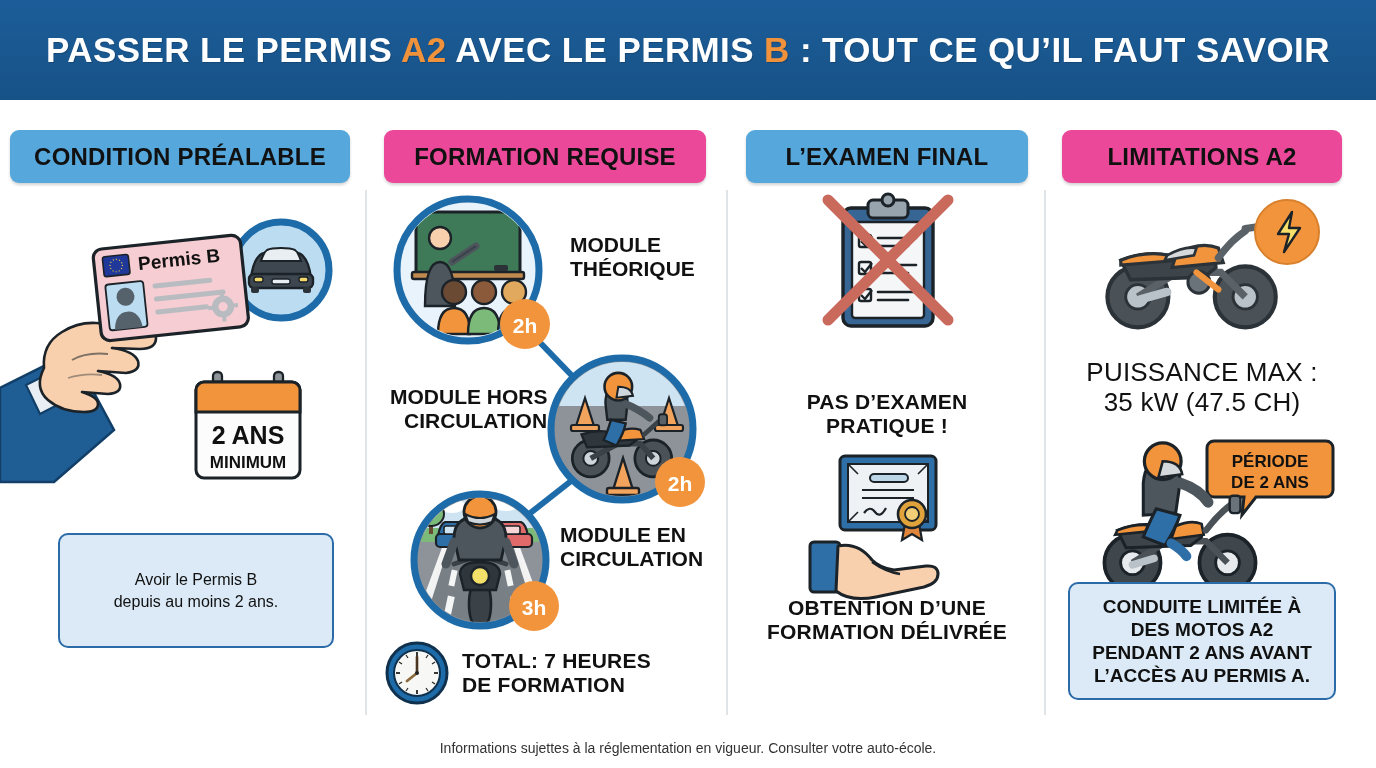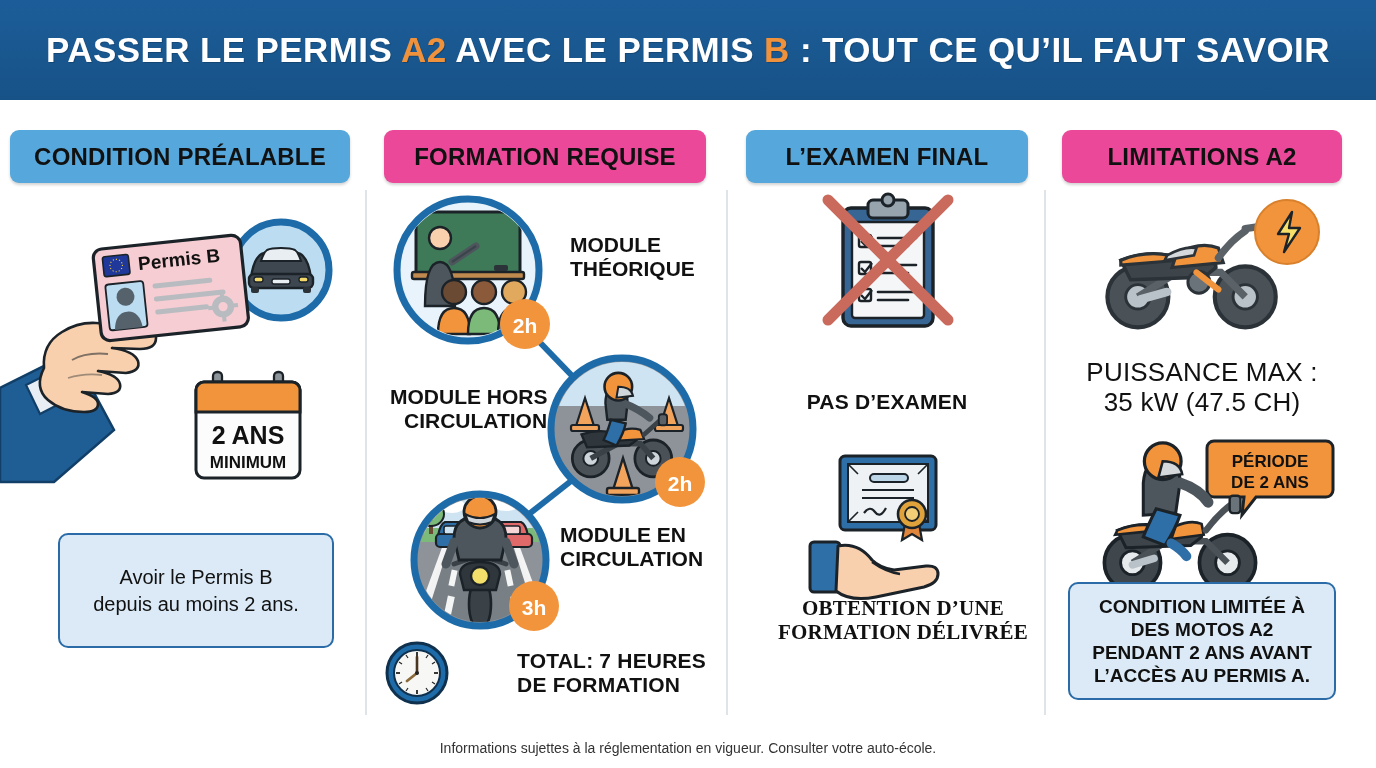--- a/index.html
+++ b/index.html
@@ -50,33 +50,33 @@
   }
   .infobox {
     background:#dbeaf6; border:2px solid #2b6ca8; border-radius:10px;
     display:flex; align-items:center; justify-content:center;
     text-align:center; color:#111;
   }
 
   
   #c0-art { position:absolute; left:0; top:62px; width:340px; height:290px; }
   #c0-box { position:absolute; left:48px; top:403px; width:276px; height:115px;
-            font-size:20px; line-height:1.35; font-weight:normal; }
+            font-size:16px; line-height:1.35; font-weight:normal; }
 
   
   #c1-art { position:absolute; left:0; top:58px; width:322px; height:440px; }
   #c1-total { position:absolute; left:0; top:508px; width:322px; height:70px;
-              display:flex; align-items:center; gap:12px;justify-content:space-between; }
+              display:flex; align-items:center; gap:12px; }
   #c1-total .cap { text-align:left; }
 
   
   #c2-art1 { position:absolute; left:0; top:58px; width:282px; height:160px; }
   #c2-cap1 { position:absolute; left:0; top:228px; width:282px;margin-top:32px; }
   #c2-art2 { position:absolute; left:0; top:320px; width:282px; height:150px; }
-  #c2-cap2 { position:absolute; left:16px; top:466px; width:282px;font-family:Liberation Serif, serif; }
+  #c2-cap2 { position:absolute; left:0; top:466px; width:282px; }
 
   
   #c3-art1 { position:absolute; left:0; top:58px; width:280px; height:145px; }
   #c3-cap1 { position:absolute; left:0; top:228px; width:280px; font-weight:normal; font-size:26px; }
   #c3-art2 { position:absolute; left:0; top:305px; width:280px; height:160px; }
   #c3-box  { position:absolute; left:6px; top:452px; width:268px; height:118px;
              font-size:19px; font-weight:bold; line-height:1.22; }
 
   
   #footer {
@@ -375,20 +375,21 @@
           </g>
         </g>
         <g stroke="#c96a5c" stroke-width="11" stroke-linecap="round">
           <line x1="82" y1="12" x2="202" y2="132"></line>
           <line x1="202" y1="12" x2="82" y2="132"></line>
         </g>
       </svg>
     </div>
     <div class="cap" id="c2-cap1">
       <div>PAS D’EXAMEN</div>
+      <div>PRATIQUE !</div>
     </div>
 
     <div id="c2-art2">
       <svg viewBox="0 0 282 150" width="282" height="150">
         <g>
           <rect x="94" y="6" width="96" height="74" rx="5" fill="#2f6fa8" stroke="#1b2228" stroke-width="3"></rect>
           <path d="M102 14 h80 v58 h-80 z" fill="#eef2f5" stroke="#1b2228" stroke-width="2"></path>
           <path d="M102 14 l10 10 M182 14 l-10 10 M102 72 l10 -10 M182 72 l-10 -10" stroke="#1b2228" stroke-width="1.6" fill="none"></path>
           <rect x="124" y="24" width="38" height="8" rx="4" fill="#bcd6e8" stroke="#1b2228" stroke-width="2"></rect>
           <g stroke="#1b2228" stroke-width="1.8">
@@ -474,21 +475,21 @@
           <path d="M-8 4 q10 6 14 12" fill="none" stroke="#2f6fa8" stroke-width="9" stroke-linecap="round"></path>
           <path d="M0 -52 q18 6 26 18" fill="none" stroke="#4e565d" stroke-width="10" stroke-linecap="round"></path>
           <circle cx="-16" cy="-72" r="17" fill="#F2943C" stroke="#1b2228" stroke-width="3"></circle>
           <path d="M-16 -72 q16 0 18 12 l-22 3 z" fill="#d6d9dc" stroke="#1b2228" stroke-width="2.4"></path>
         </g>
       </svg>
     </div>
 
     <div class="infobox" id="c3-box">
       <div>
-        <div>CONDITION LIMITÉE À</div>
+        <div>CONDUITE LIMITÉE À</div>
         <div>DES MOTOS A2</div>
         <div>PENDANT 2 ANS AVANT</div>
         <div>L’ACCÈS AU PERMIS A.</div>
       </div>
     </div>
   </div>
 
   <div id="footer">Informations sujettes à la réglementation en vigueur. Consulter votre auto-école.</div>
 
 </div>

